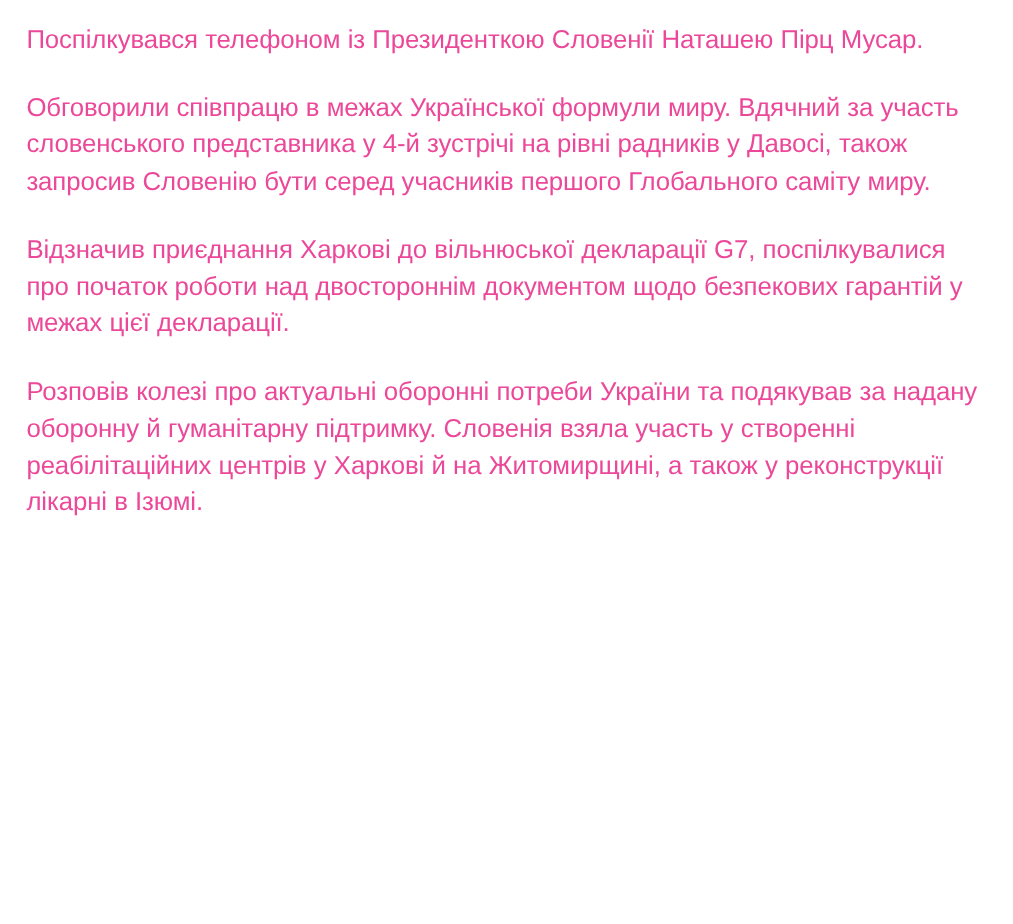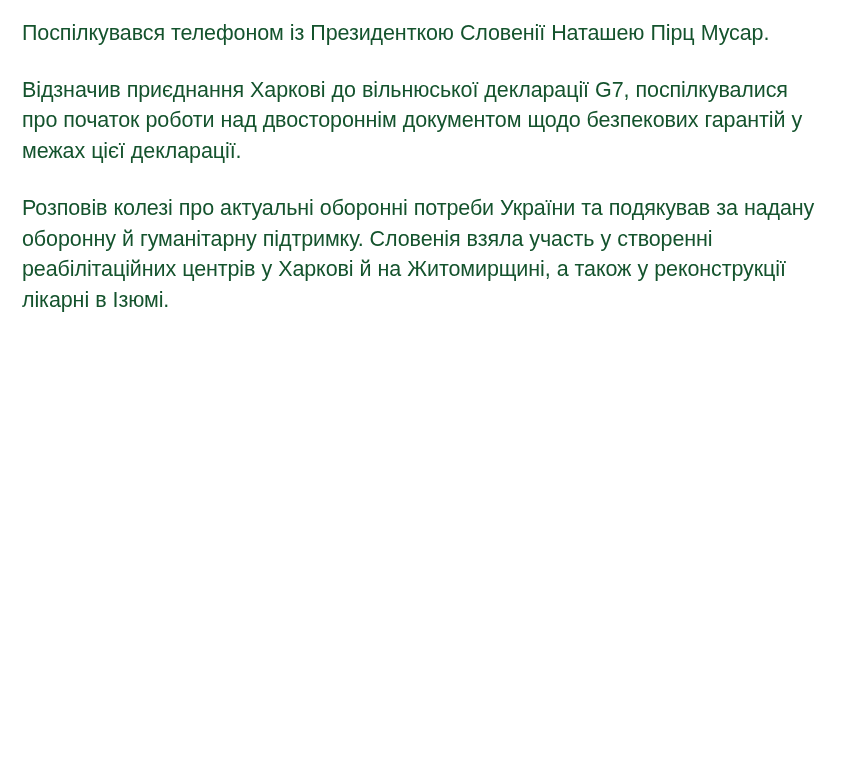--- a/index.html
+++ b/index.html
@@ -17,28 +17,29 @@
     box-sizing: border-box;
     width: 844px;
     height: 770px;
     padding: 18px 22px 0 22px;
     background: #ffffff;
   }
   .para {
     margin: 0 0 26px 0;
     font-size: 21.5px;
     line-height: 1.43;
-    color: #14532d;
+    color: #ec4899;
     letter-spacing: -0.1px;
     word-spacing: 0.2px;
   }
   .para:last-child {
     margin-bottom: 0;
   }
 </style>
 </head>
 <body>
 
 <div class="post">
   <p class="para">Поспілкувався телефоном із Президенткою Словенії Наташею Пірц Мусар.</p>
+  <p class="para">Обговорили співпрацю в межах Української формули миру. Вдячний за участь словенського представника у 4-й зустрічі на рівні радників у Давосі, також запросив Словенію бути серед учасників першого Глобального саміту миру.</p>
   <p class="para">Відзначив приєднання Харкові до вільнюської декларації G7, поспілкувалися про початок роботи над двостороннім документом щодо безпекових гарантій у межах цієї декларації.</p>
   <p class="para">Розповів колезі про актуальні оборонні потреби України та подякував за надану оборонну й гуманітарну підтримку. Словенія взяла участь у створенні реабілітаційних центрів у Харкові й на Житомирщині, а також у реконструкції лікарні в Ізюмі.</p>
 </div>
 
 </body></html>

